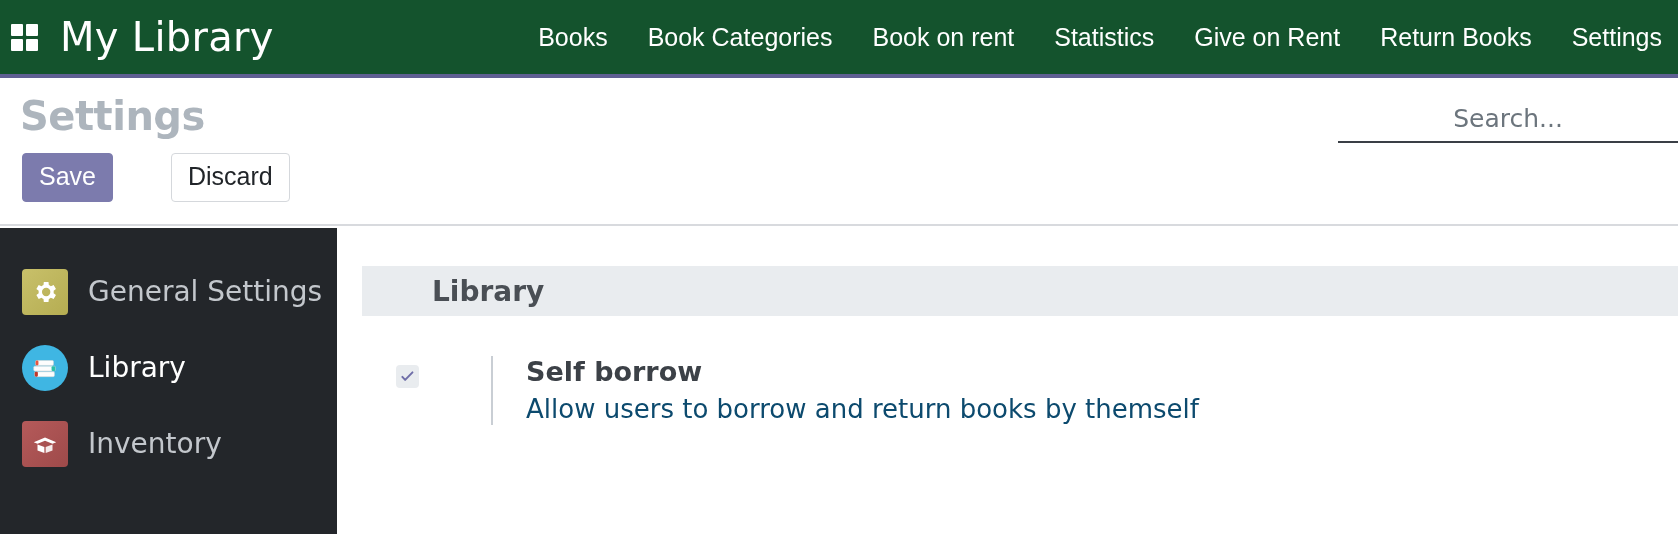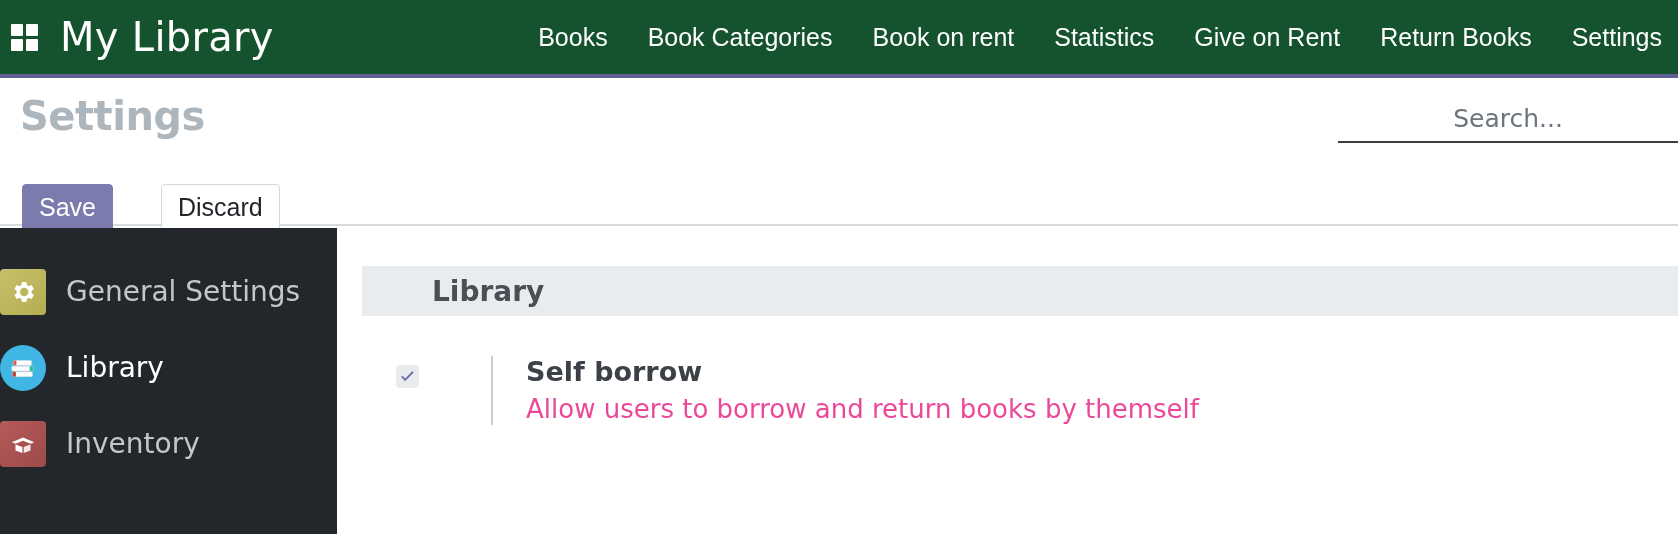--- a/index.html
+++ b/index.html
@@ -42,21 +42,21 @@
   .control-panel{
     position:absolute; left:0; top:82px; width:1678px; height:144px;
     background:#ffffff; border-bottom:2px solid #d8dade;
   }
   .page-title{
     position:absolute; left:20px; top:14px;
     font-size:40px; font-weight:bold; color:#adb5bd;
     letter-spacing:-0.5px; line-height:1;
     font-family:"DejaVu Sans", sans-serif;
   }
-  .btn-row{ position:absolute; left:22px; top:102px; display:flex; }
+  .btn-row{ position:absolute; left:22px; top:71px; display:flex; gap:10px; }
   .btn{
     font-size:25px; line-height:1; padding:10px 16px 12px;
     border-radius:4px; cursor:pointer; white-space:nowrap;
     font-family:"Liberation Sans", sans-serif;
   }
   .btn-primary{ background:#7c7bad; color:#ffffff; border:1px solid #7c7bad; }
   .btn-secondary{ background:#ffffff; color:#212529; border:1px solid #d5d8dc;margin-left:48px; }
 
   .searchbox{
     position:absolute; right:0px; top:22px; width:340px;
@@ -70,21 +70,21 @@
   }
   .searchbox input::placeholder{ color:#6c757d; opacity:1; }
 
   
   .sidebar{
     position:absolute; left:0; top:228px; width:337px; height:306px;
     background:#23262a; padding-top:26px;
   }
   .side-item{
     display:flex; align-items:center; height:76px;
-    cursor:pointer;
+    padding-left:22px; cursor:pointer;
   }
   .side-icon{
     width:46px; height:46px; flex:0 0 46px; margin-right:20px;
     display:flex; align-items:center; justify-content:center;
     position:relative; overflow:hidden;
   }
   .ic-gear{ background:linear-gradient(135deg,#c8c06a 0%,#b5ad52 100%); border-radius:4px; }
   .ic-books{ background:#3fb6e3; border-radius:50%; }
   .ic-box{ background:linear-gradient(135deg,#b55a5a 0%,#9e4a4a 100%); border-radius:4px; }
   .side-label{
@@ -116,21 +116,21 @@
   }
   .chk svg{ display:block; }
   .setting-body{
     margin-left:36px; border-left:2px solid #c9ced4; padding-left:33px;
   }
   .setting-title{
     font-size:27px; font-weight:bold; color:#3c4147; line-height:1.15;
     font-family:"DejaVu Sans", sans-serif; white-space:nowrap;
   }
   .setting-desc{
-    margin-top:8px; font-size:26px; color:#ec4899; line-height:1.15;
+    margin-top:8px; font-size:26px; color:#0c4a6e; line-height:1.15;
     font-family:"DejaVu Sans", sans-serif; white-space:nowrap;
   }
 </style>
 </head>
 <body>
 
 <div class="navbar">
   <div class="apps-icon">
     <i></i>
     <i></i>

